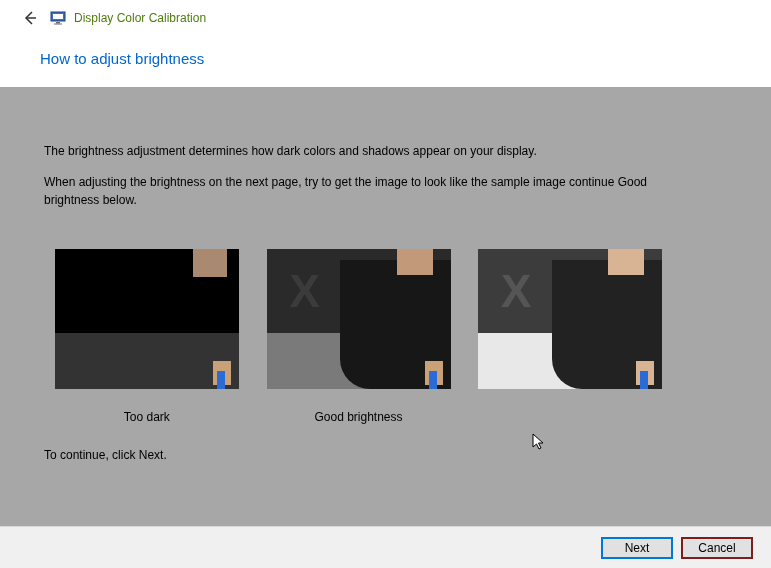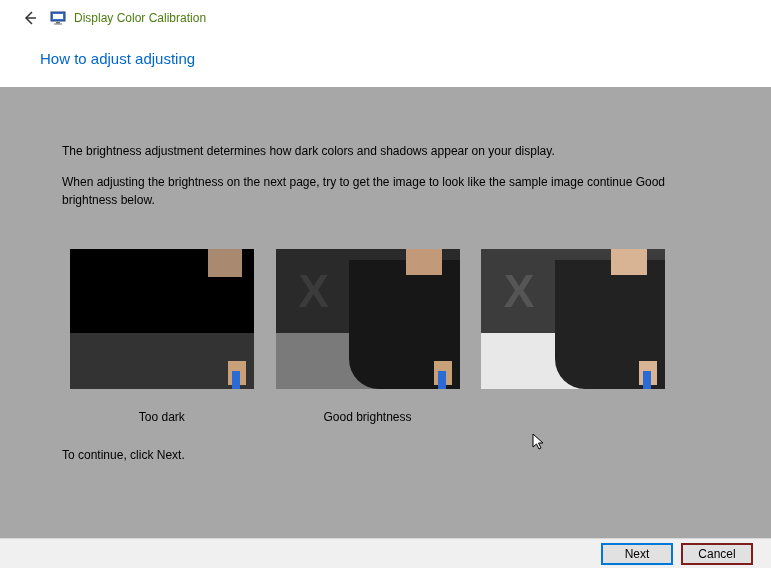--- a/index.html
+++ b/index.html
@@ -46,21 +46,21 @@
       padding: 14px 40px 20px 40px;
       background: #fff;
     }
     .sub-header .heading {
       color: #0066cc;
       font-size: 15px;
       font-weight: 400;
     }
     .content-area {
       background: #a7a7a7;
-      padding: 56px 98px 34px 62px;
+      padding: 56px 98px 34px 44px;
       height: 463px;
     }
     .content-area p {
       color: #000;
       font-size: 12px;
       line-height: 1.45;
       margin-bottom: 14px;
     }
     .images-row {
       display: flex;
@@ -87,21 +87,21 @@
     .continue-text {
       color: #000;
       font-size: 12px;
       margin-top: 24px;
     }
     .footer {
       position: absolute;
       left: 0;
       right: 0;
       bottom: 0;
-      height: 30px;
+      height: 42px;
       background: #f0f0f0;
       border-top: 1px solid #d8d8d8;
       display: flex;
       align-items: center;
       justify-content: flex-end;
       padding: 0 18px;
       gap: 8px;
     }
     .btn {
       min-width: 72px;
@@ -153,21 +153,21 @@
       <rect x="1" y="2" width="14" height="9" fill="#3a70c8" stroke="#1f3f78" stroke-width="1"></rect>
       <rect x="3" y="4" width="10" height="5" fill="#fff"></rect>
       <rect x="6" y="12" width="4" height="1.5" fill="#6e6e6e"></rect>
       <rect x="4" y="13.5" width="8" height="1" fill="#6e6e6e"></rect>
     </svg>
   </span>
   <span class="app-title">Display Color Calibration</span>
 </div>
 
 <div class="sub-header">
-  <div class="heading">How to adjust adjusting</div>
+  <div class="heading">How to adjust brightness</div>
 </div>
 
 <div class="content-area">
   <p>The brightness adjustment determines how dark colors and shadows appear on your display.</p>
   <p>When adjusting the brightness on the next page, try to get the image to look like the sample image continue Good brightness below.</p>
 
   <div class="images-row">
     <div class="sample">
       <div class="sample-img">
         <div class="dark-bg-top"></div>

